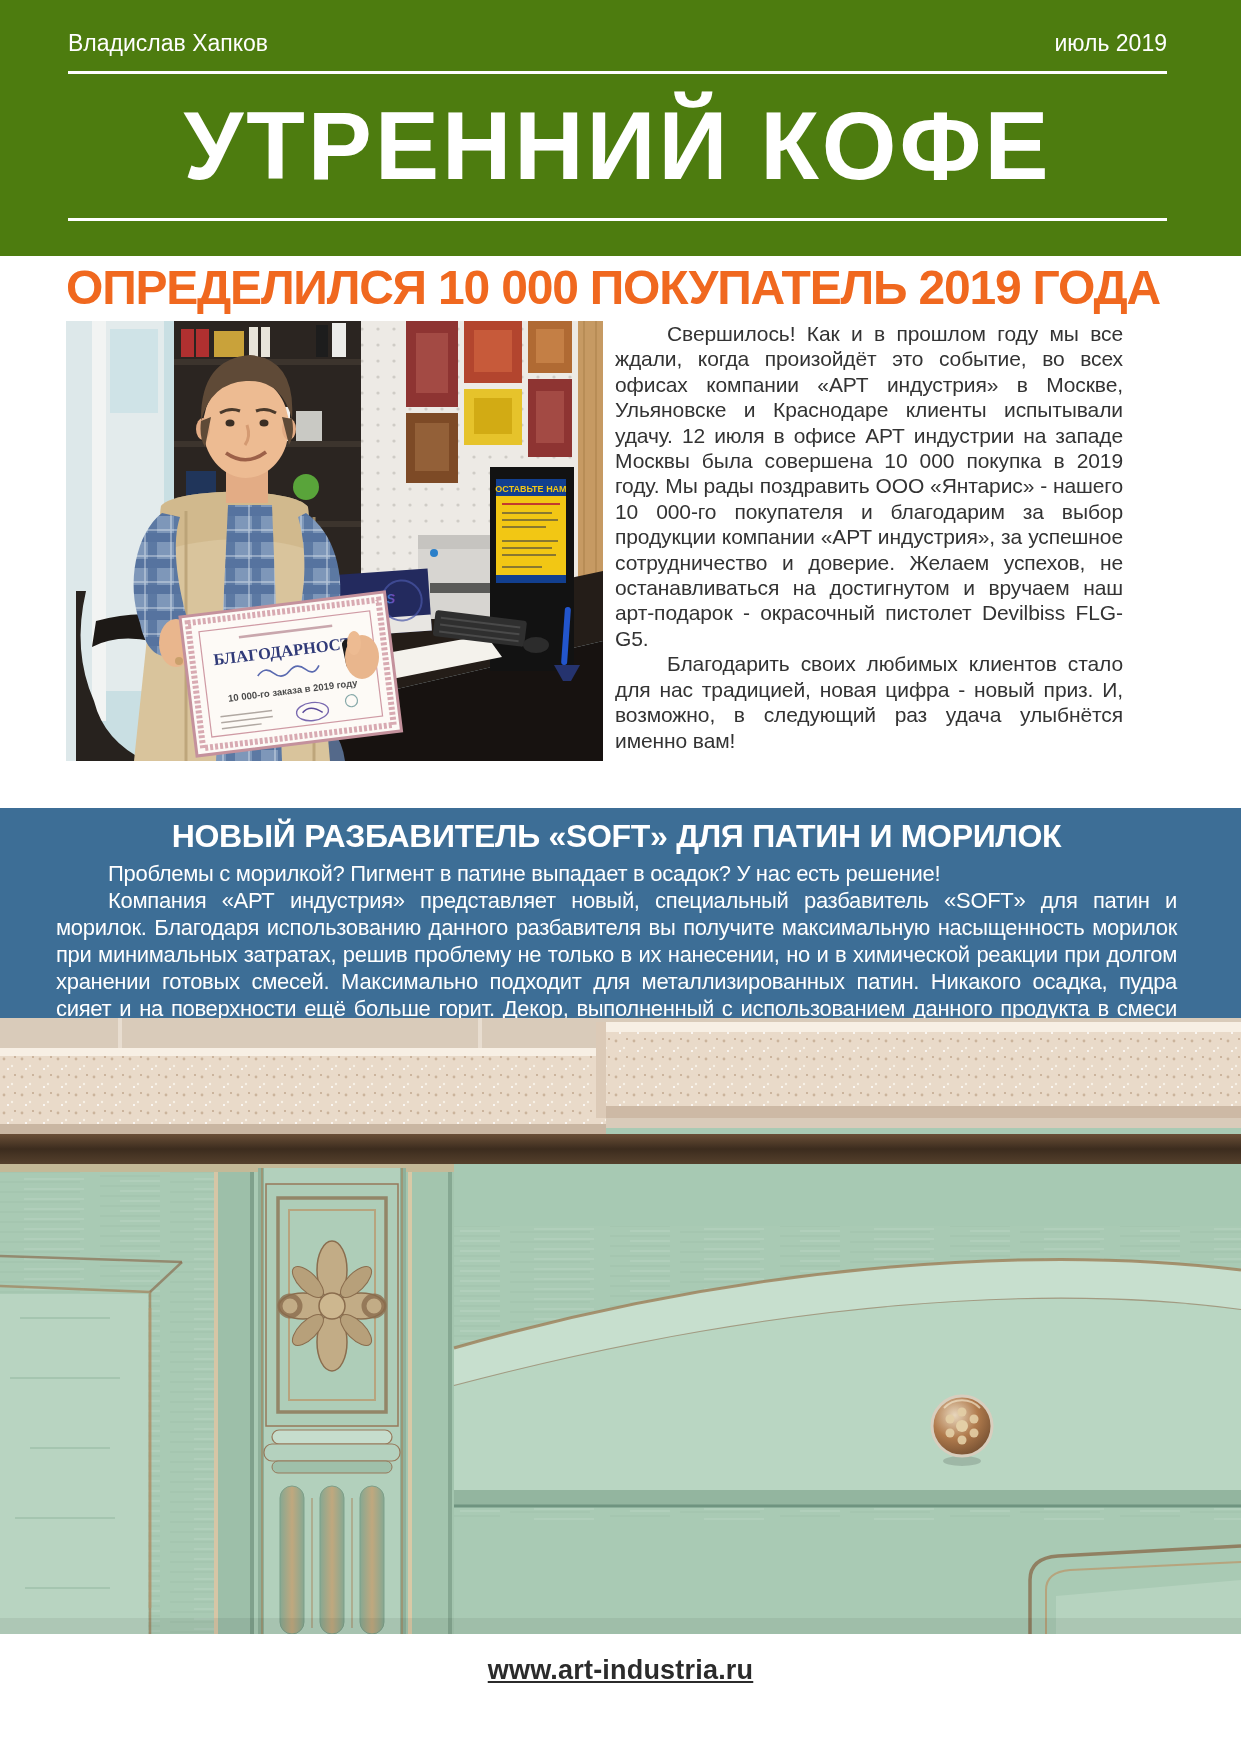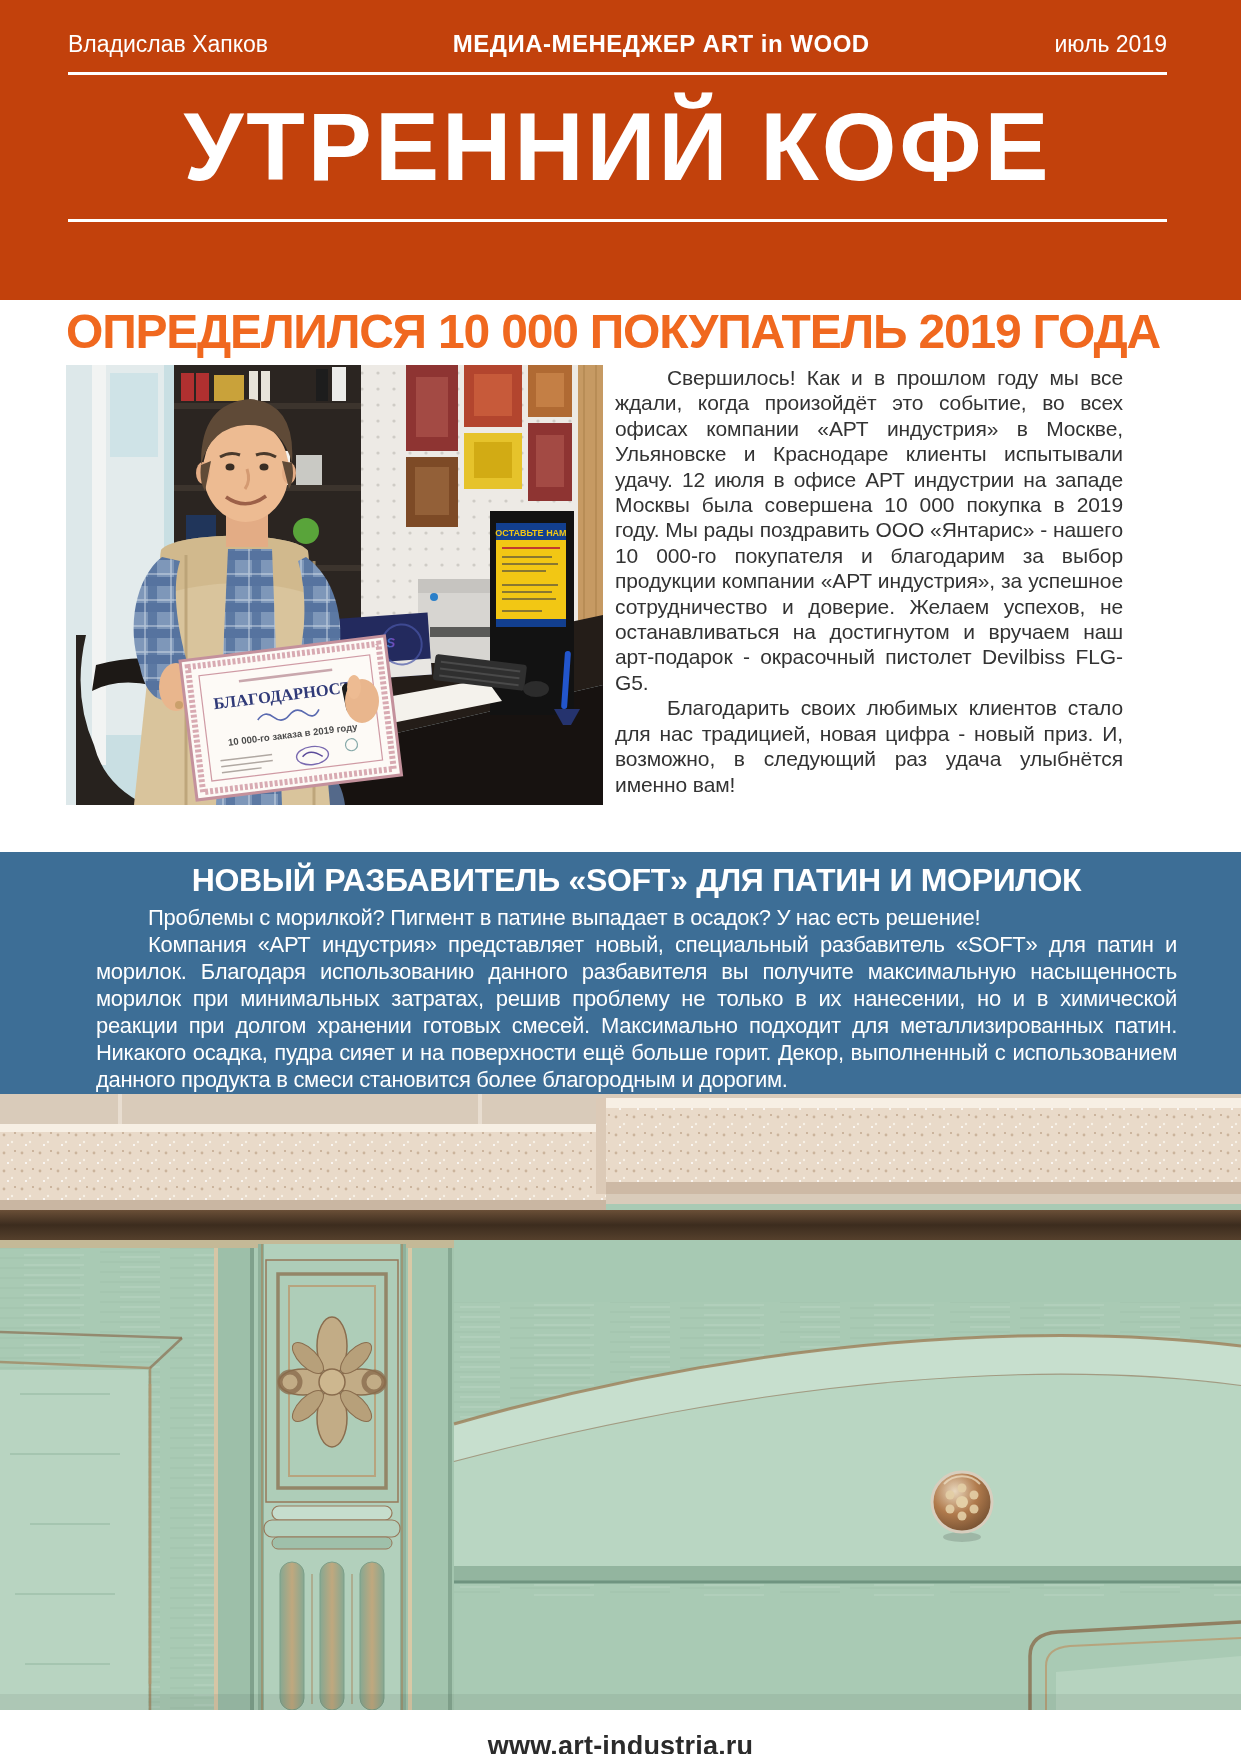--- a/index.html
+++ b/index.html
@@ -3,21 +3,21 @@
 <meta charset="utf-8">
 <style>
   html,body{margin:0;padding:0;background:#9a9a9a;}
   .page{
     width:1241px;height:1754px;margin:0 auto;background:#ffffff;
     position:relative;overflow:hidden;
     font-family:"Liberation Sans",sans-serif;
   }
   
   .masthead{
-    box-sizing:border-box;height:300px;background:#c2410c;
+    box-sizing:border-box;height:256px;background:#4d7c0f;
     padding:30px 74px 0 68px;color:#fff;
   }
   .meta-row{display:flex;justify-content:space-between;align-items:baseline;font-size:23px;}
   .meta-center{font-weight:bold;font-size:24px;letter-spacing:.5px;}
   .rule{height:3px;background:#ffffff;}
   .rule-top{margin-top:14px;}
   .nl-title{
     margin:13px;color:#fff;text-align:center;font-weight:bold;
     font-size:96px;line-height:118px;letter-spacing:3px;white-space:nowrap;
   }
@@ -31,43 +31,42 @@
   .headline-orange{
     margin:0 0 9px 0;color:#f0681f;font-weight:bold;font-size:48px;
     letter-spacing:-1.2px;white-space:nowrap;line-height:1.0;
   }
   .cols{display:flex;gap:12px;}
   .photo1{margin:0;width:537px;height:440px;flex:none;overflow:hidden;}
   .body-text{flex:1;color:#333;font-size:21px;line-height:25.4px;text-align:justify;letter-spacing:-.1px;}
   .body-text p{margin:0;text-indent:52px;}
   
   .blue-section{
-    box-sizing:border-box;height:242px;background:#3d6e96;color:#fff;
-    padding:10px 64px 0 96px;
+    box-sizing:border-box;height:210px;background:#3d6e96;color:#fff;
+    padding:10px 64px 0 56px;
   }
   .blue-section h2{
     margin:0 0 5px 0;font-size:32px;font-weight:bold;text-align:center;
     letter-spacing:-.3px;white-space:nowrap;
   }
   .blue-section p{margin:0;font-size:22px;line-height:27px;text-indent:52px;text-align:justify;letter-spacing:-.3px;}
   
   .photo2{margin:0;width:1241px;height:616px;overflow:hidden;}
   
   .page-footer{height:66px;display:flex;justify-content:center;align-items:center;padding-top:7px;box-sizing:border-box;}
   .site-link{color:#2b2b2b;font-weight:bold;font-size:27px;text-decoration:underline;letter-spacing:.2px;}
 </style>
 </head>
 <body>
 
 <div class="page">
 
   <header class="masthead">
     <div class="meta-row">
       <span>Владислав Хапков</span>
-      <span class="meta-center">МЕДИА-МЕНЕДЖЕР ART in WOOD</span>
       <span>июль 2019</span>
     </div>
     <div class="rule rule-top"></div>
     <h1 class="nl-title">УТРЕННИЙ КОФЕ</h1>
     <div class="rule rule-mid"></div>
   </header>
 
   <section class="article1">
     <h2 class="headline-orange">ОПРЕДЕЛИЛСЯ 10 000 ПОКУПАТЕЛЬ 2019 ГОДА</h2>
     <div class="cols">

